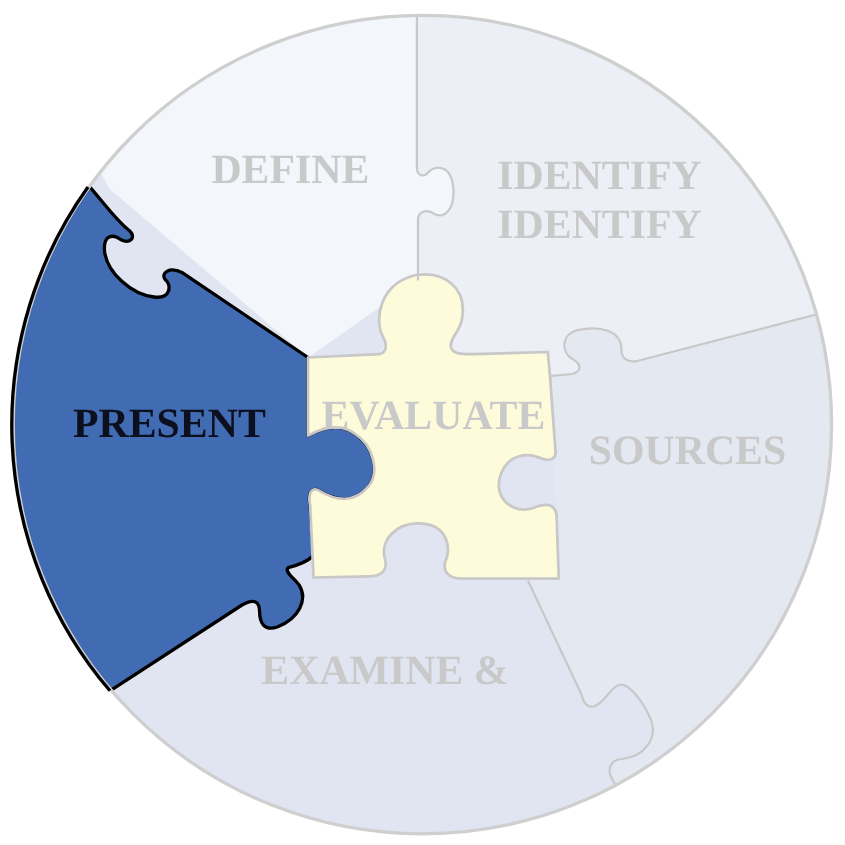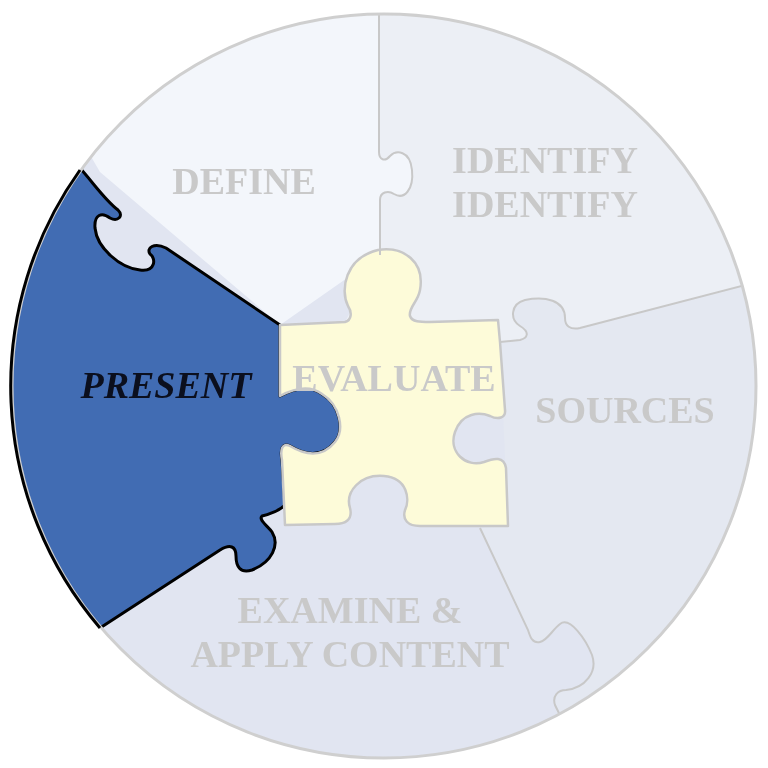--- a/index.html
+++ b/index.html
@@ -50,37 +50,36 @@
     <path d="M379,14 L379,152 C379,160 385,162 390,156 C396,150 410,150 412,170 C414,190 404,200 394,194 C388,190 380,192 380,200 L380,255" fill="none" stroke="#c8c8c8" stroke-width="2"></path>
     <path d="M757,282 L580,328 C570,330 565,326 565,318 C565,300 545,296 525,300 C510,304 510,320 520,326 C530,332 528,338 520,340 L500,342" fill="none" stroke="#c8c8c8" stroke-width="2"></path>
     <path d="M480,528 L528,630 C530,636 532,644 540,642 C548,640 552,630 560,624 C570,616 586,640 592,655 C598,672 585,688 566,690 C558,690 552,696 555,705 L572,740" fill="none" stroke="#c8c8c8" stroke-width="2"></path>
   </g>
 
   <circle cx="384" cy="386" r="372" fill="none" stroke="#cfcfcf" stroke-width="3"></circle>
 
   <path d="M80,170 A372,372 0 0 0 100,628" fill="none" stroke="#000000" stroke-width="3"></path>
 </svg>
 
-<div class="lbl dim" style="left:144px; top:132px; width:200px;margin-top:27px;">
+<div class="lbl dim" style="left:164px; top:132px; width:200px;">
   <div>DEFINE</div>
 </div>
 
 <div class="lbl dim" style="left:430px; top:138px; width:230px;text-align:center;">
   <div>IDENTIFY</div>
   <div>IDENTIFY</div>
 </div>
 
 <div class="lbl dim" style="left:284px; top:356px; width:220px;">
   <div>EVALUATE</div>
 </div>
 
 <div class="lbl dim" style="left:515px; top:388px; width:220px;">
   <div>SOURCES</div>
 </div>
 
 <div class="lbl dim" style="left:180px; top:588px; width:340px;">
   <div>EXAMINE &amp;</div>
-  <div>APPLY CONTENT</div>
 </div>
 
-<div class="lbl active" style="left:56px; top:363px; width:220px;font-style:italic;">
+<div class="lbl active" style="left:44px; top:363px; width:220px;">
   <div>PRESENT</div>
 </div>
 
 </body></html>

